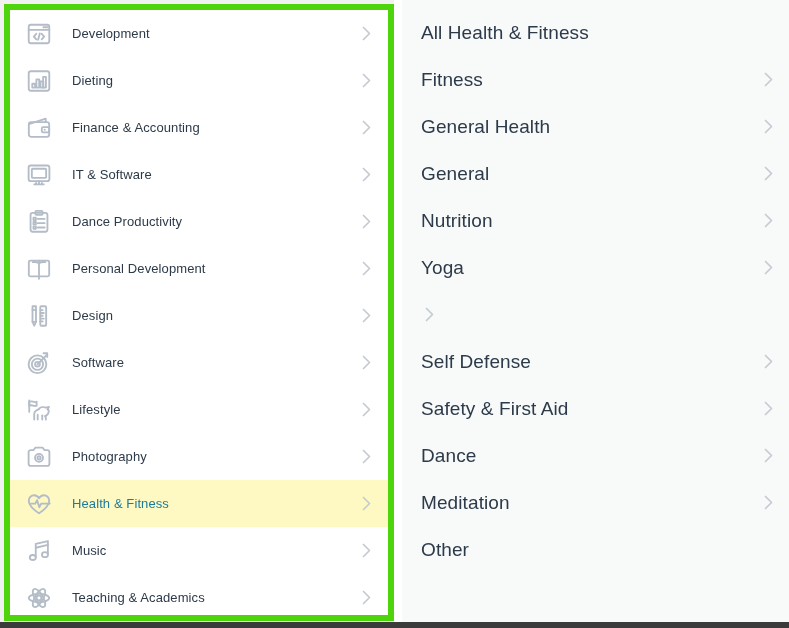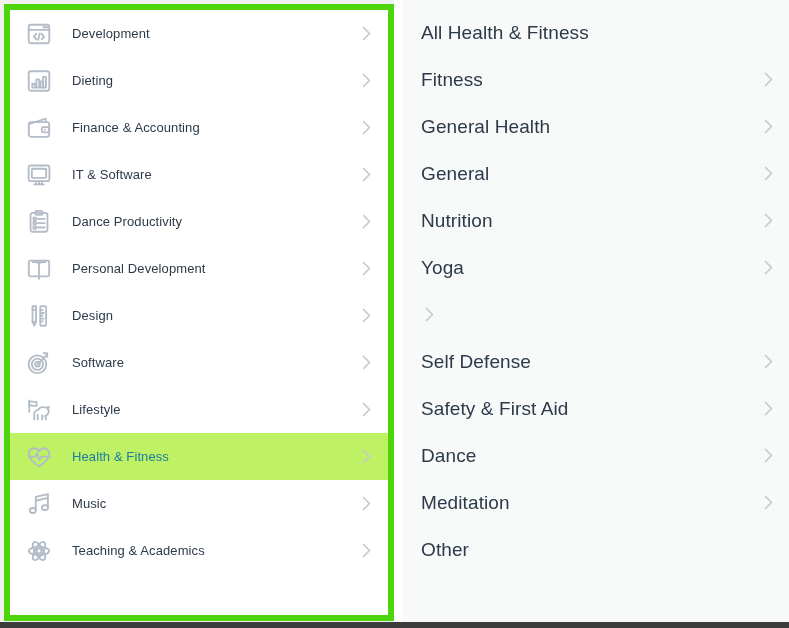--- a/index.html
+++ b/index.html
@@ -328,21 +328,36 @@
               <circle cx="19.5" cy="11.2" r="0.6" fill="currentColor" stroke="none"></circle>
             </svg>
           </span>
           <span class="cat-label">Lifestyle</span>
           <span class="chev" style="color: rgb(196, 203, 211);">
             <svg width="13" height="17" viewBox="0 0 13 17" fill="none" stroke="currentColor" stroke-width="1.7" stroke-linecap="round" stroke-linejoin="round">
               <polyline points="3.5,2.5 9.5,8.5 3.5,14.5"></polyline>
             </svg>
           </span>
         </div>
-        <div class="cat-row is-active" style="background: #bef264;">
+        <div class="cat-row">
+          <span class="cat-icon" style="color: rgb(179, 188, 199);">
+            <svg width="26" height="26" viewBox="0 0 24 24" fill="none" stroke="currentColor" stroke-width="1.7" stroke-linecap="round" stroke-linejoin="round">
+              <path d="M2.4 7.6 a2 2 0 0 1 2-2 h2.6 l1.6-2.2 h6.8 l1.6 2.2 h2.6 a2 2 0 0 1 2 2 v10.6 a2 2 0 0 1-2 2 h-15.2 a2 2 0 0 1-2-2 Z"></path>
+              <circle cx="12" cy="12.8" r="3.7"></circle>
+              <circle cx="12" cy="12.8" r="1.5"></circle>
+            </svg>
+          </span>
+          <span class="cat-label">Photography</span>
+          <span class="chev" style="color: rgb(196, 203, 211);">
+            <svg width="13" height="17" viewBox="0 0 13 17" fill="none" stroke="currentColor" stroke-width="1.7" stroke-linecap="round" stroke-linejoin="round">
+              <polyline points="3.5,2.5 9.5,8.5 3.5,14.5"></polyline>
+            </svg>
+          </span>
+        </div>
+        <div class="cat-row is-active" style="background: #fef9c3;">
           <span class="cat-icon" style="color: rgb(179, 188, 199);">
             <svg width="26" height="26" viewBox="0 0 24 24" fill="none" stroke="currentColor" stroke-width="1.7" stroke-linecap="round" stroke-linejoin="round">
               <path d="M12 20.6 C12 20.6 2.6 14.8 2.6 8.9 C2.6 6.0 4.9 3.9 7.5 3.9 C9.4 3.9 11.1 5.0 12 6.7 C12.9 5.0 14.6 3.9 16.5 3.9 C19.1 3.9 21.4 6.0 21.4 8.9 C21.4 14.8 12 20.6 12 20.6 Z"></path>
               <polyline points="4.6,11.6 8.6,11.6 10.2,8.4 12.3,15.0 14.0,11.6 22.0,11.6"></polyline>
             </svg>
           </span>
           <span class="cat-label" style="color: rgb(27, 124, 158);">Health &amp; Fitness</span>
           <span class="chev" style="color: rgb(196, 203, 211);">
             <svg width="13" height="17" viewBox="0 0 13 17" fill="none" stroke="currentColor" stroke-width="1.7" stroke-linecap="round" stroke-linejoin="round">
               <polyline points="3.5,2.5 9.5,8.5 3.5,14.5"></polyline>

